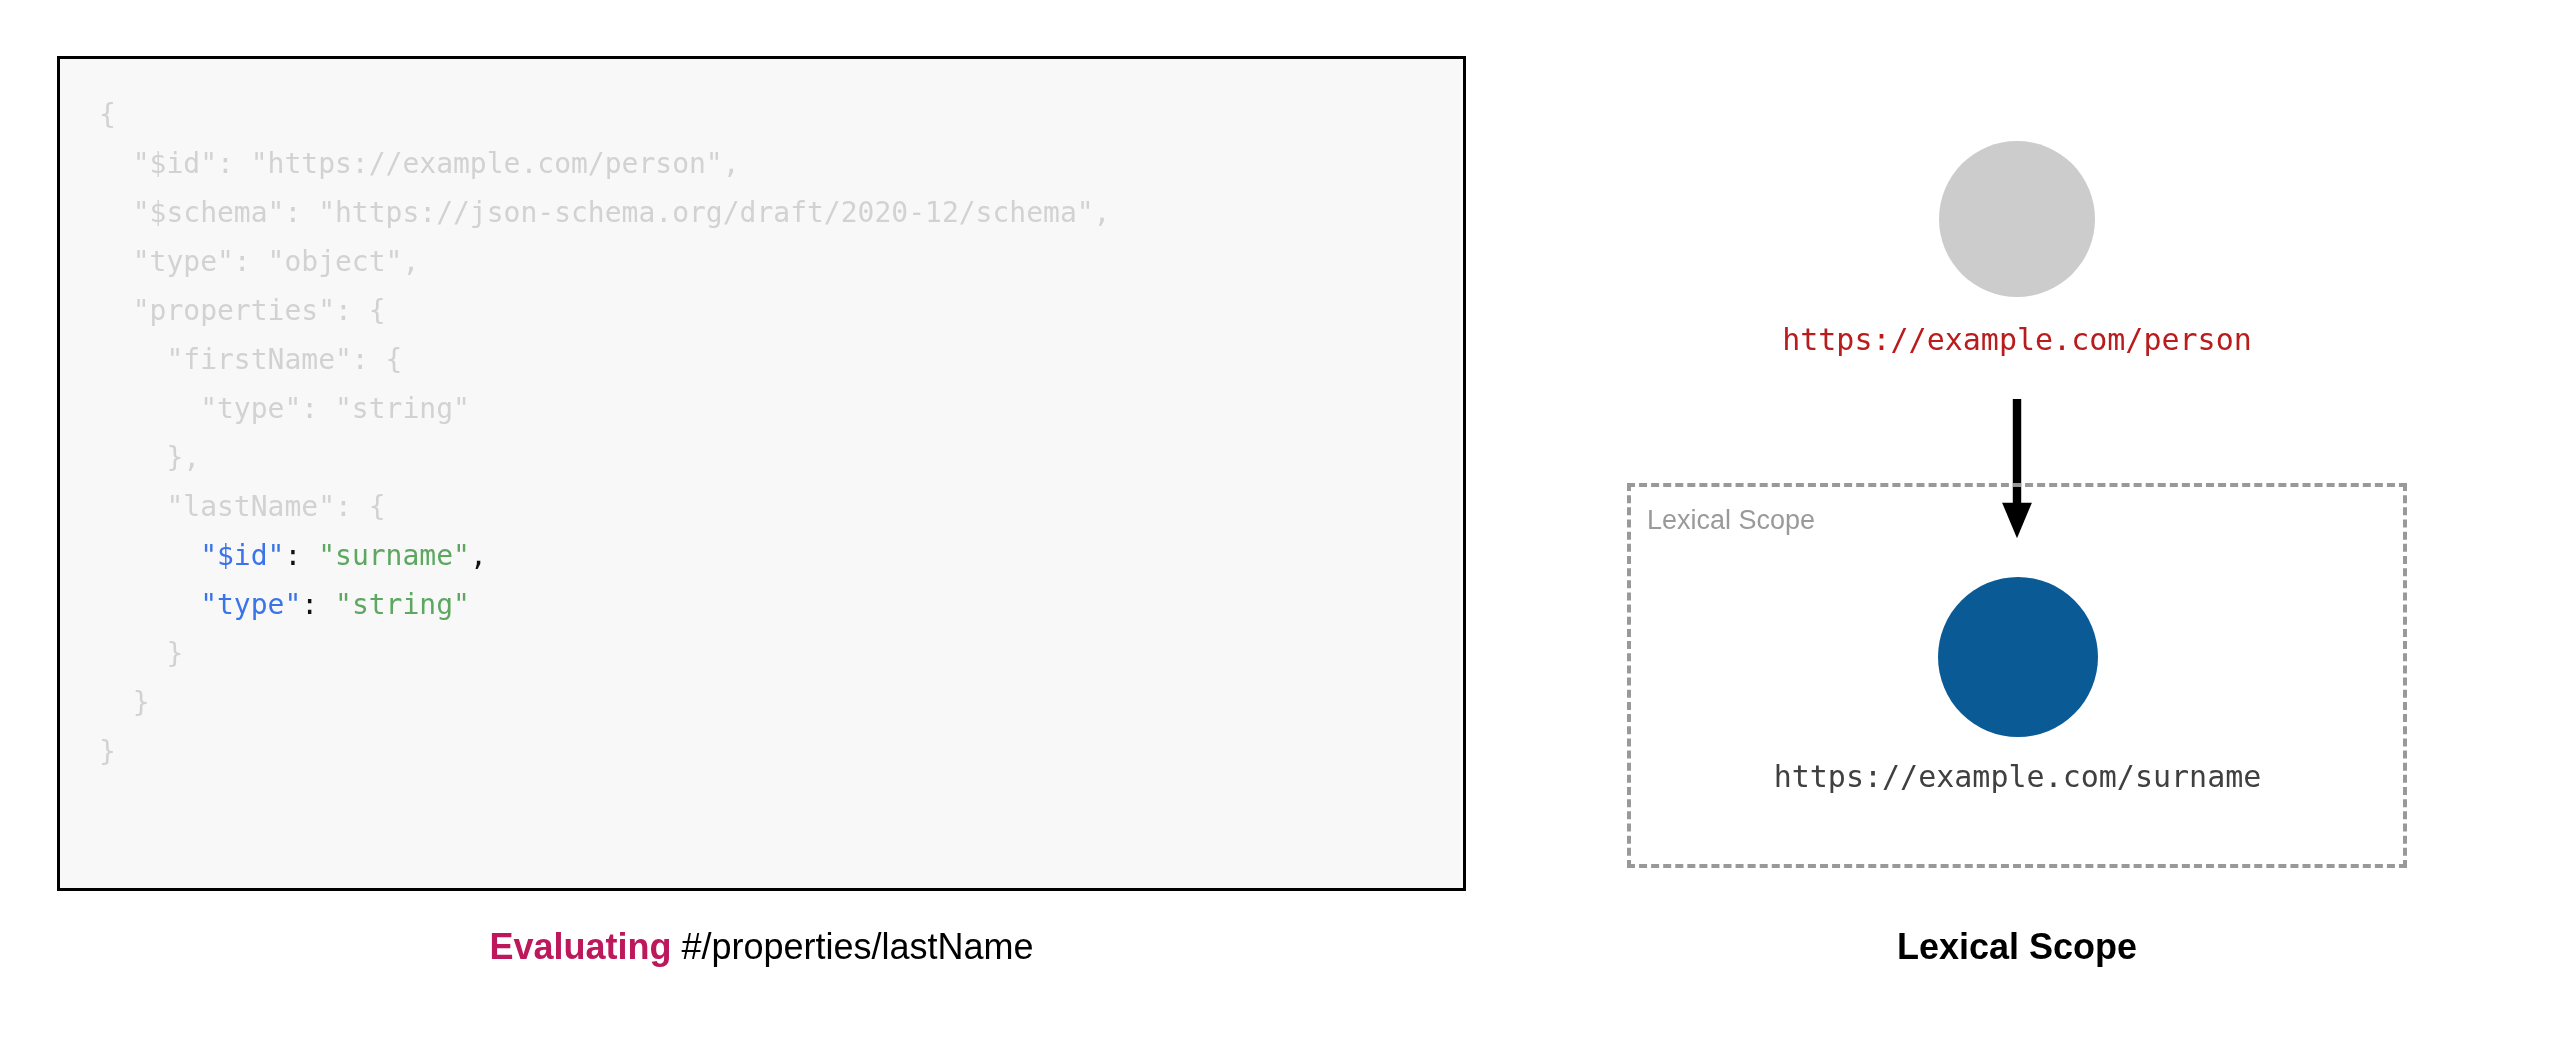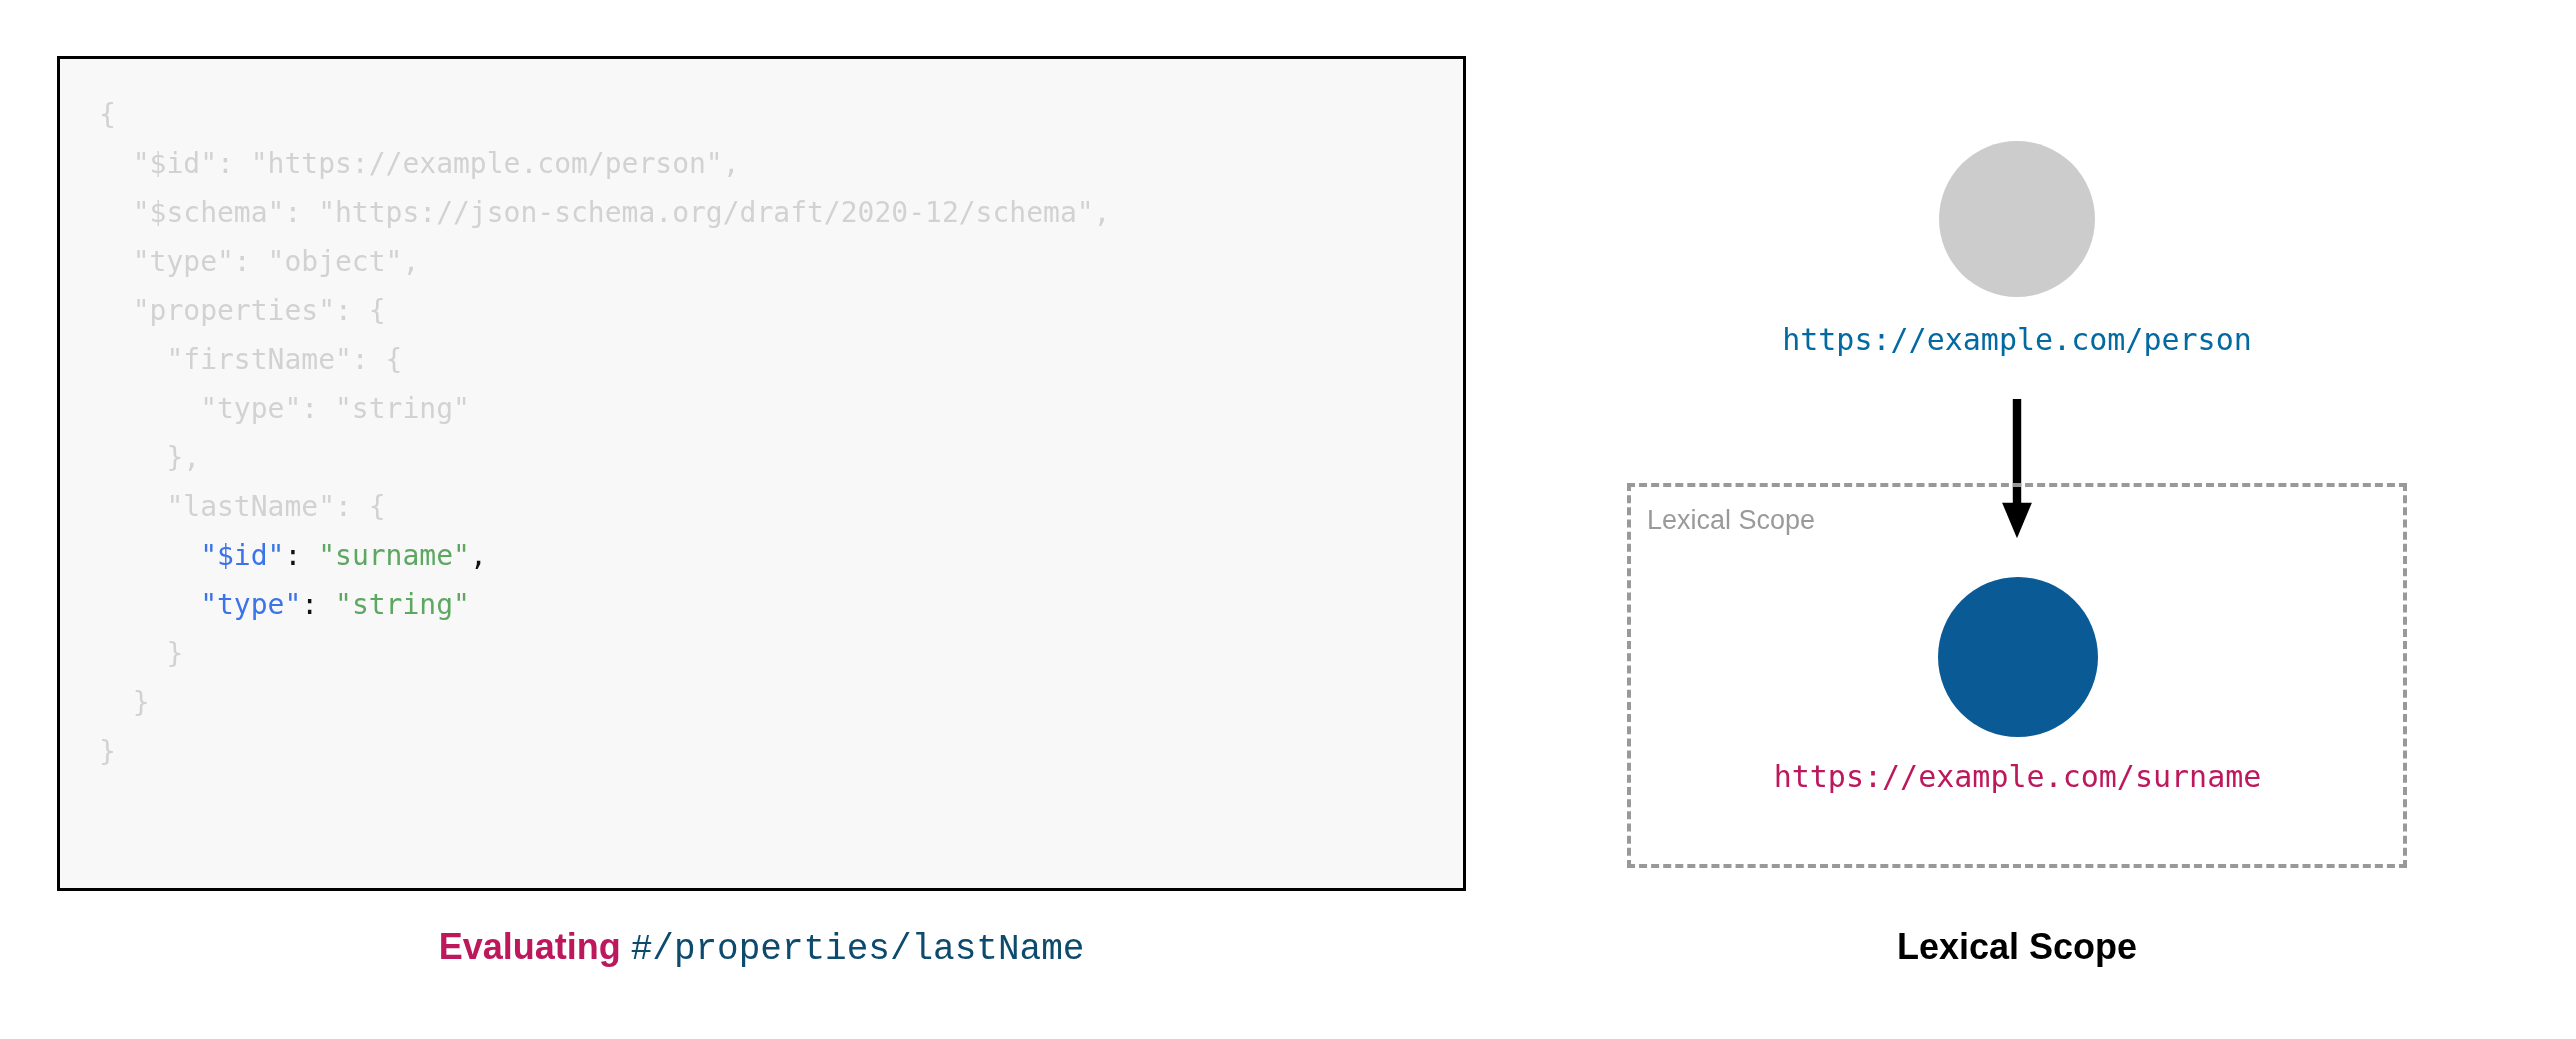--- a/index.html
+++ b/index.html
@@ -60,23 +60,23 @@
     text-align: center;
     white-space: nowrap;
   }
   .cap-bold {
     font-family: "Liberation Sans", sans-serif;
     font-weight: bold;
     font-size: 36px;
     color: #be185d;
   }
   .cap-mono {
-    font-family: Liberation Mono, monospace;
+    font-family: Liberation Sans, sans-serif;
     font-size: 36px;
-    color: #0c4a6e;
+    color: #000000;
   }
 
   
   #diagram-panel {
     position: absolute;
     left: 1494px;
     top: 0;
     width: 1082px;
     height: 1039px;
   }
@@ -180,31 +180,31 @@
   <div id="code-caption">
     <span class="cap-bold">Evaluating </span><span class="cap-mono">#/properties/lastName</span>
   </div>
 
 </div>
 
 <div id="diagram-panel">
 
   <div id="root-node-circle" style="background: rgb(204, 204, 204);"></div>
 
-  <div id="root-node-label" style="color: #0369a1;">https://example.com/person</div>
+  <div id="root-node-label" style="color: #b91c1c;">https://example.com/person</div>
 
   <svg id="arrow-svg" viewBox="0 0 120 230" xmlns="http://www.w3.org/2000/svg">
     <line x1="60" y1="0" x2="60" y2="168" stroke="#000000" stroke-width="13"></line>
     <polygon points="37,160 83,160 60,215" fill="#000000"></polygon>
   </svg>
 
   <div id="scope-box" style="border-color: rgb(153, 153, 153);"></div>
 
   <div id="scope-box-label">Lexical Scope</div>
 
   <div id="scoped-node-circle" style="background: rgb(10, 90, 150);"></div>
 
-  <div id="scoped-node-label" style="color: #be185d; text-align: center;">https://example.com/surname</div>
+  <div id="scoped-node-label" style="color: #404040; text-align: center;">https://example.com/surname</div>
 
   <div id="diagram-caption">Lexical Scope</div>
 
 </div>
 
 
 </body></html>

